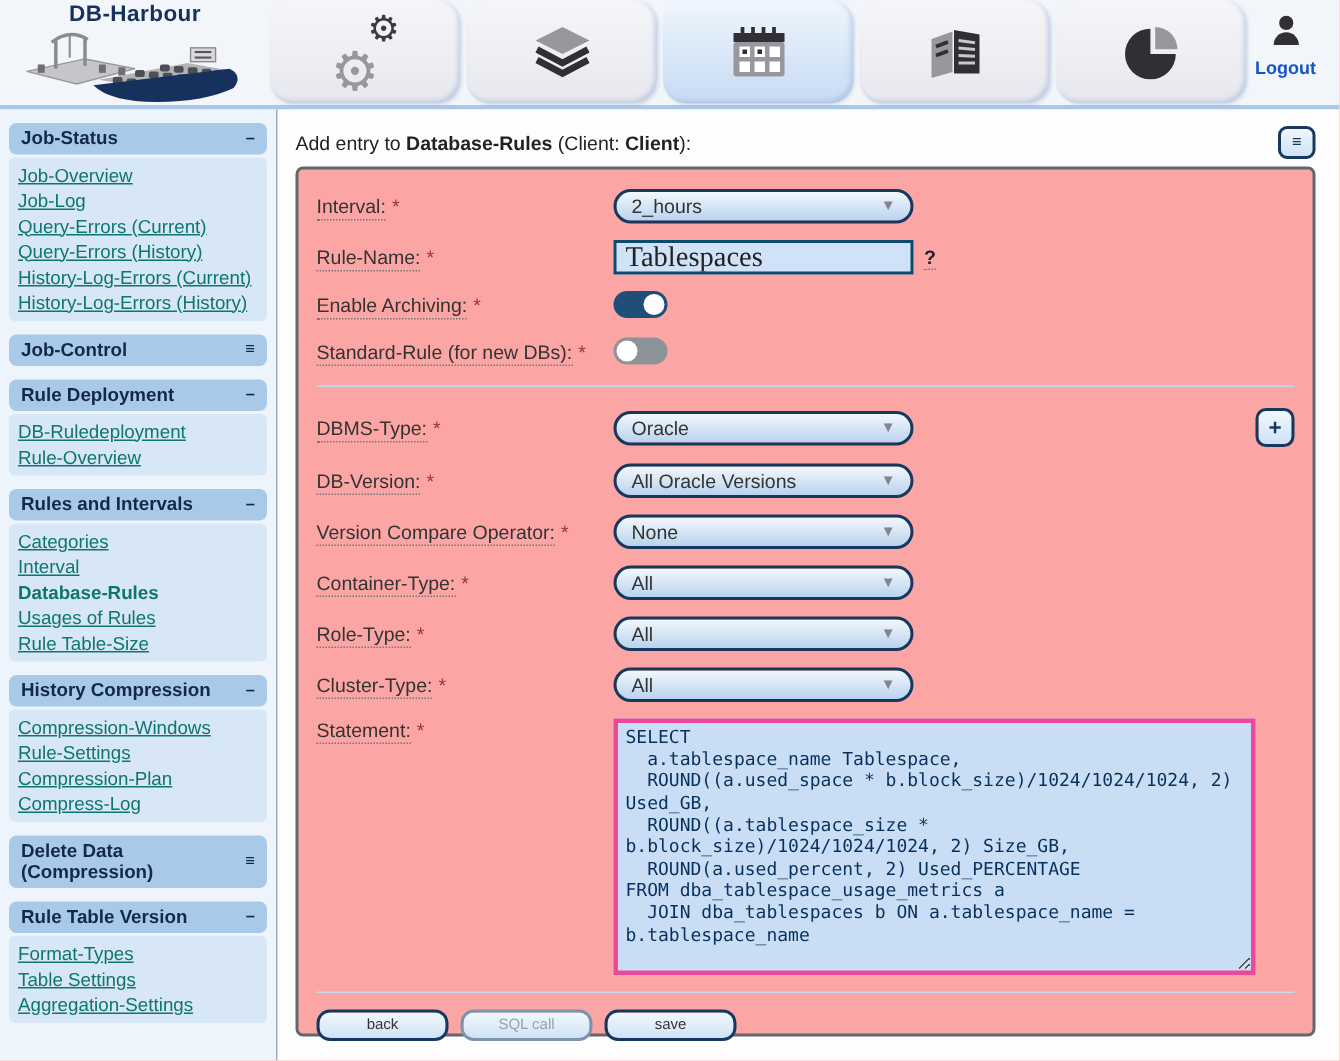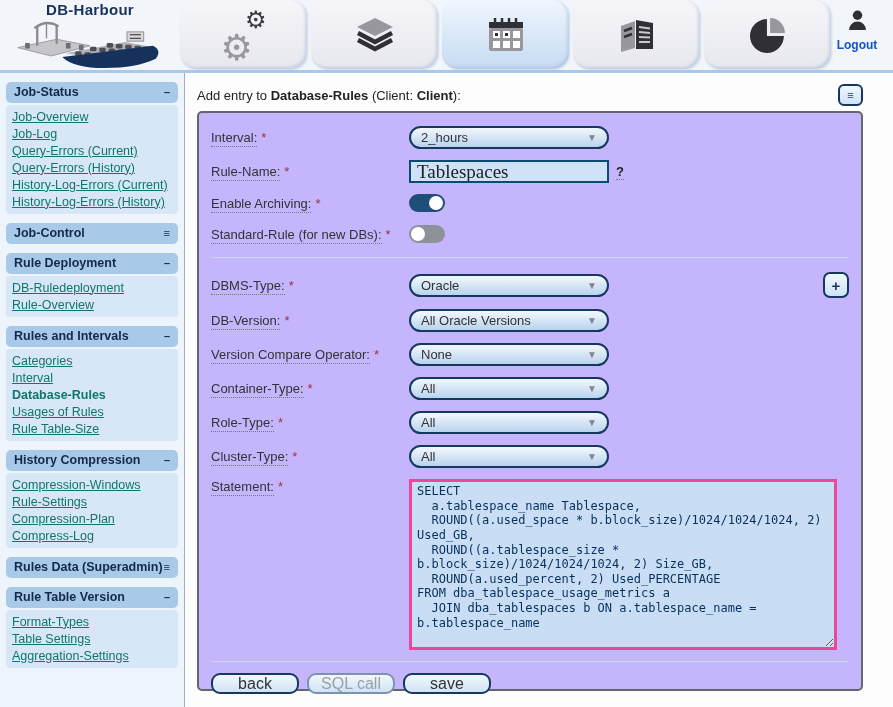--- a/index.html
+++ b/index.html
@@ -37,32 +37,32 @@
   .section-header{
     background:#a9c9e9;border-radius:5px;padding:3px 8px 4px 8px;
     display:flex;justify-content:space-between;align-items:center;
     font-weight:bold;font-size:12.5px;color:#13294b;cursor:pointer;
   }
   .section-toggle{font-size:11px;font-weight:bold;color:#13294b;}
   .section-body{background:#d8e7f7;border-radius:4px;padding:3px 4px 4px 4px;margin-top:2px;}
   .side-link{display:block;font-size:12.5px;color:#0f766e;text-decoration:underline;padding:1.5px 2px;cursor:pointer;}
   .side-link.current{font-weight:bold;text-decoration:none;}
   
-  .main{position:absolute;left:186px;top:73px;width:707px;height:634px;box-sizing:border-box;padding:11px 30px 0 11px;background:#fdfdfe;}
+  .main{position:absolute;left:186px;top:73px;width:707px;height:634px;box-sizing:border-box;padding:11px 16px 0 11px;background:#fdfdfe;}
   .main-header{display:flex;justify-content:space-between;align-items:flex-start;margin-bottom:5px;}
   .main-header-text{font-size:13px;color:#222;padding-top:4px;}
   .main-header-text span{white-space:pre;}
   .bold{font-weight:bold;}
   .menu-btn{
     width:25px;height:22px;border-radius:6px;border:2px solid #16385e;box-sizing:border-box;
     background:linear-gradient(#f0f7fd,#cfe2f5);color:#16385e;font-size:11px;font-weight:bold;
     display:flex;align-items:center;justify-content:center;cursor:pointer;
   }
   .form-box{
-    border:2px solid #63676c;border-radius:5px;background:#c4b5fd;
+    border:2px solid #63676c;border-radius:5px;background:#fca5a5;
     height:580px;box-sizing:border-box;padding:13px 12px 8px 12px;position:relative;
   }
   .row{display:flex;align-items:center;margin-bottom:11px;}
   .row.top-align{align-items:flex-start;}
   .label-cell{width:198px;font-size:13px;color:#333;flex:none;}
   .label-text{border-bottom:1px dotted #777;padding-bottom:1px;}
   .req{color:#9b3333;margin-left:4px;}
   .select{
     width:200px;height:23px;box-sizing:border-box;border:2px solid #16385e;border-radius:12px;
     background:linear-gradient(#f2f8fd,#b9d3ee);display:flex;align-items:center;
@@ -88,21 +88,21 @@
     display:flex;align-items:center;justify-content:center;cursor:pointer;
   }
   textarea.sql{
     width:428px;height:171px;box-sizing:border-box;background:#c9def5;border:3px solid #ec4899;
     font-family:"DejaVu Sans Mono", monospace;font-size:12px;line-height:1.22;color:#08305c;
     padding:2px 5px;resize:both;
   }
   .btn-row{display:flex;gap:8px;border-top:1px solid #c6d8ee;padding-top:11px;margin-top:2px;}
   .btn{
     width:88px;height:21px;border-radius:9px;border:2px solid #16385e;box-sizing:border-box;
-    background:linear-gradient(#f2f8fd,#cfe3f6);font-size:16px;color:#333;cursor:pointer;
+    background:linear-gradient(#f2f8fd,#cfe3f6);font-size:10px;color:#333;cursor:pointer;
     font-family:"Liberation Sans", sans-serif;padding:0;
   }
   .btn.disabled{color:#9aa0a8;border-color:#7d93ad;}
 </style>
 </head>
 <body>
 
 <div class="topbar">
   <div class="logo">
     <span class="logo-title">DB-Harbour</span>
@@ -263,21 +263,21 @@
     <div class="section-body">
       <a class="side-link">Compression-Windows</a>
       <a class="side-link">Rule-Settings</a>
       <a class="side-link">Compression-Plan</a>
       <a class="side-link">Compress-Log</a>
     </div>
   </div>
 
   <div class="section">
     <div class="section-header">
-      <span>Rules Data (Superadmin)</span>
+      <span>Delete Data (Compression)</span>
       <span class="section-toggle">≡</span>
     </div>
   </div>
 
   <div class="section">
     <div class="section-header">
       <span>Rule Table Version</span>
       <span class="section-toggle">–</span>
     </div>
     <div class="section-body">

